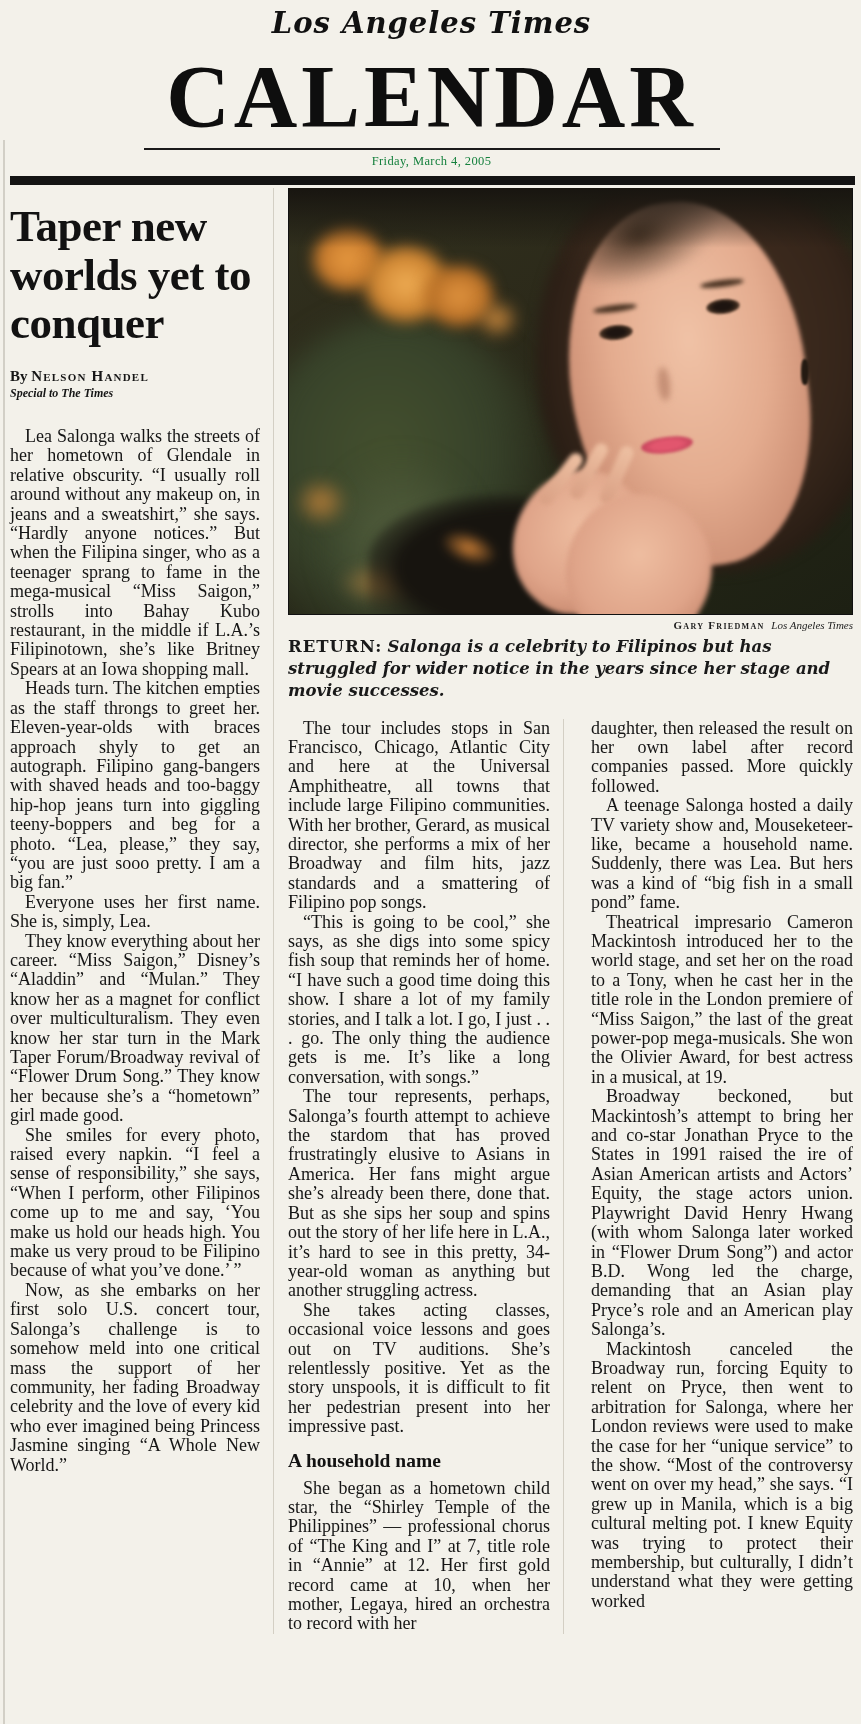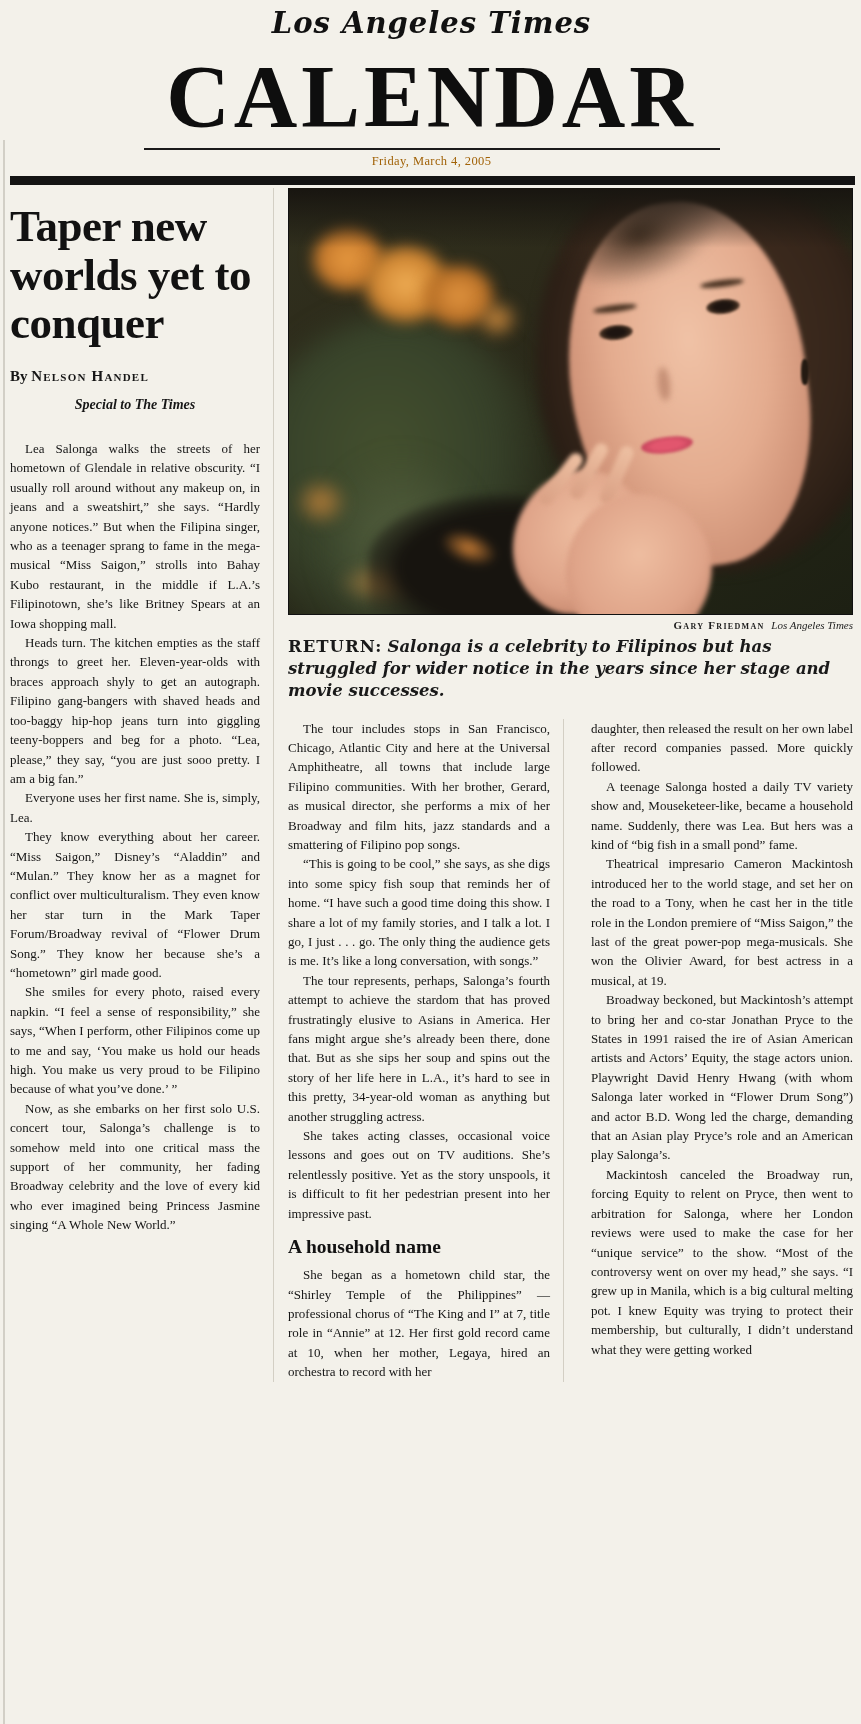--- a/index.html
+++ b/index.html
@@ -24,45 +24,45 @@
     font-family:"DejaVu Serif", serif;
     font-weight:bold; font-style:italic;
     font-size:29px; letter-spacing:1px; color:#111;
   }
   .section-title {
     font-family:"Liberation Serif", serif;
     font-weight:700; font-size:88px; line-height:.98;
     letter-spacing:4px; color:#0e0e0e; margin-top:14px;
   }
   .masthead-rule { width:576px; height:2px; background:#1a1a1a; margin:8px auto 4px auto; }
-  .date-line { font-size:12.5px; letter-spacing:.4px; color:#a16207; }
+  .date-line { font-size:12.5px; letter-spacing:.4px; color:#15803d; }
 
   .top-bar { width:845px; height:9px; background:#141414; margin-top:7px; }
 
   
   .main { display:flex; margin-top:3px; }
   .col-left {
     width:264px; flex:none; padding:8px 13px 0 0;
     border-right:1px solid #d3cfc4;
   }
   .right-region { flex:1; padding-left:14px; }
 
   
   .headline {
     font-size:45px; line-height:1.08; font-weight:700;
     letter-spacing:-.5px; color:#121212; margin:6px 0 20px 0;
   }
   .deck { font-size:23px; line-height:1.2; font-weight:700; color:#141414; margin-bottom:20px; }
   .byline { font-size:15px; font-weight:700; }
   .byname { font-variant:small-caps; letter-spacing:1.2px;margin-top:20px; }
-  .byorg { font-size:14px; font-style:italic; font-weight:700; margin-top:12px;text-align:center; }
+  .byorg { font-size:12px; font-style:italic; font-weight:700; margin-top:1px; }
   .body-start { margin-top:26px; }
 
   p.body-text {
-    font-size:13px; line-height:19.4px;
+    font-size:18px; line-height:19.4px;
     text-align:justify; text-indent:15px; color:#151515;
   }
   p.cont { text-indent:0; }
 
   
   .photo {
     position:relative; width:100%; height:427px;
     background:linear-gradient(150deg,#31301e 0%,#2c2a1a 35%,#232516 70%,#1d2013 100%);
     overflow:hidden; border:1px solid #111; border-top:none;
   }

